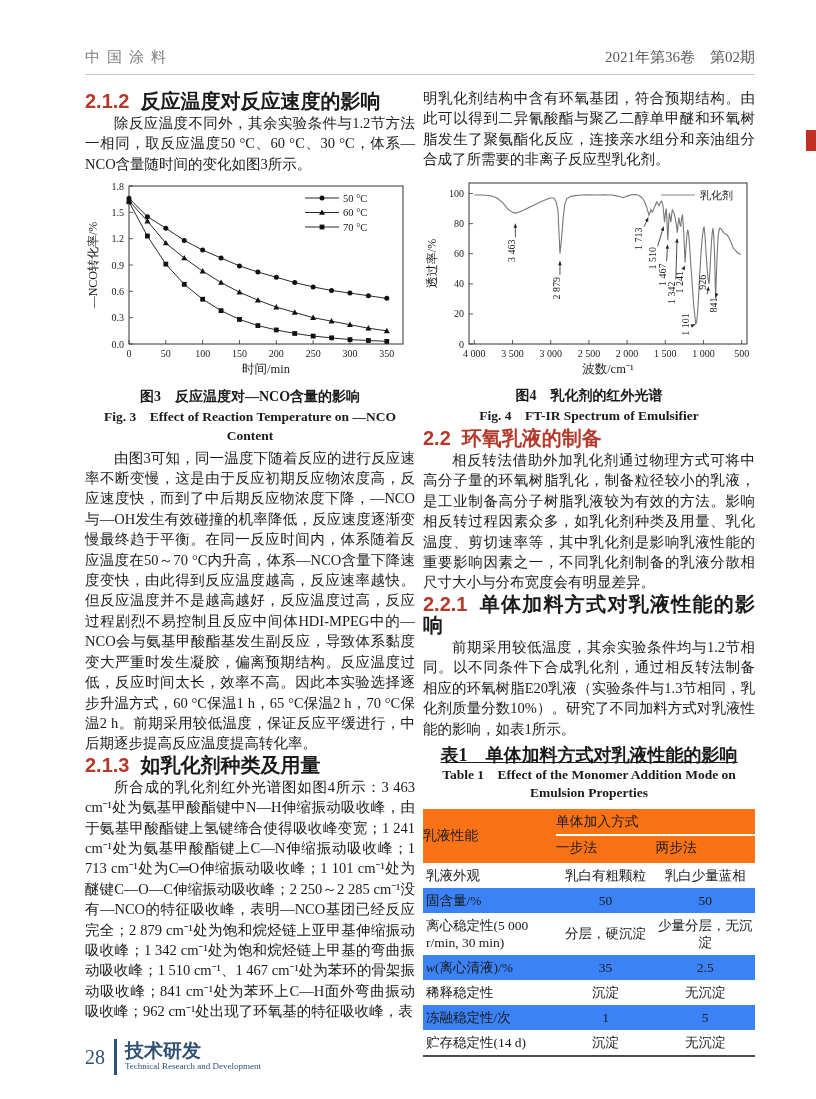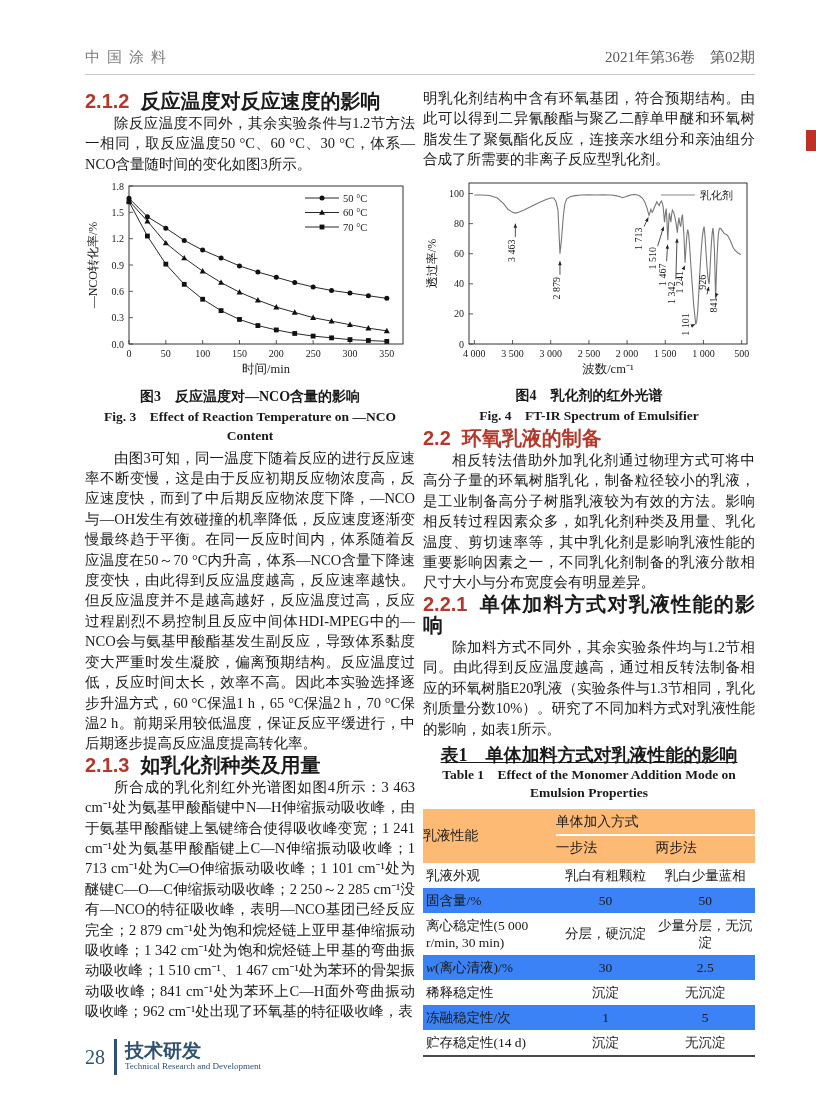--- a/index.html
+++ b/index.html
@@ -18,21 +18,21 @@
   .sec{margin:1px 0;font-size:20px;line-height:21px;}
   .sec .num{color:#b5392b;font-family:"Liberation Sans",sans-serif;font-weight:bold;margin-right:11px;}
   .sec .st{font-weight:bold;}
   .sec.red .st{color:#b5392b;}
   figure{margin:4px 0 3px;padding:0;}
   .cap-cn{text-align:center;font-weight:bold;font-size:14px;line-height:21px;}
   .cap-en{text-align:center;font-weight:bold;font-size:13.5px;line-height:19px;}
   .tcap-cn{text-align:center;font-weight:bold;font-size:18px;line-height:21px;margin-top:6px;text-decoration:underline;}
   .tcap-en{text-align:center;font-weight:bold;font-size:13.5px;line-height:18px;width:300px;margin:0 auto;}
   table{width:100%;border-collapse:collapse;margin-top:7px;font-size:13.5px;border-bottom:2px solid #4a4a4a;}
-  thead th{background:#fdba74;font-weight:normal;font-size:13.8px;}
+  thead th{background:#f97316;font-weight:normal;font-size:13.8px;}
   th.th-main{width:40%;padding:2px 0;}
   th.th-group{border-bottom:2px solid #fff;padding:3px 0 2px;}
   th.th-sub{padding:2px 0 4px;width:30%;}
   tbody td{padding:4px 2px;text-align:center;line-height:17px;}
   tbody td.lbl{text-align:left;padding-left:3px;}
   tr.shaded{background:#3b82f6;}
   .footer{position:absolute;left:85px;top:1039px;display:flex;align-items:center;color:#2f5173;}
   .pageno{font-size:20px;margin-right:9px;}
   .fbar{width:3px;height:36px;background:#2f5173;margin-right:8px;}
   .ftxt .fcn{font-weight:bold;font-size:19px;line-height:18px;}
@@ -241,21 +241,21 @@
       <div class="cap-cn">图4　乳化剂的红外光谱</div>
       <div class="cap-en">Fig. 4　FT-IR Spectrum of Emulsifier</div>
     </figure>
     <div class="sec red">
       <span class="num">2.2</span><span class="st">环氧乳液的制备</span>
     </div>
     <p class="para">相反转法借助外加乳化剂通过物理方式可将中高分子量的环氧树脂乳化，制备粒径较小的乳液，是工业制备高分子树脂乳液较为有效的方法。影响相反转过程因素众多，如乳化剂种类及用量、乳化温度、剪切速率等，其中乳化剂是影响乳液性能的重要影响因素之一，不同乳化剂制备的乳液分散相尺寸大小与分布宽度会有明显差异。</p>
     <div class="sec">
       <span class="num">2.2.1</span><span class="st">单体加料方式对乳液性能的影响</span>
     </div>
-    <p class="para">除加料方式不同外，其余实验条件均与1.2节相同。由此得到反应温度越高，通过相反转法制备相应的环氧树脂E20乳液（实验条件与1.3节相同，乳化剂质量分数10%）。研究了不同加料方式对乳液性能的影响，如表1所示。</p>
+    <p class="para">前期采用较低温度，其余实验条件均与1.2节相同。以不同条件下合成乳化剂，通过相反转法制备相应的环氧树脂E20乳液（实验条件与1.3节相同，乳化剂质量分数10%）。研究了不同加料方式对乳液性能的影响，如表1所示。</p>
     <div class="tcap-cn">表1　单体加料方式对乳液性能的影响</div>
     <div class="tcap-en">Table 1　Effect of the Monomer Addition Mode on Emulsion Properties</div>
     <table>
       <thead>
         <tr>
           <th class="th-main" rowspan="2">乳液性能</th>
           <th class="th-group" colspan="2">单体加入方式</th>
         </tr>
         <tr>
           <th class="th-sub">一步法</th>
@@ -273,21 +273,21 @@
             <td>50</td>
             <td>50</td>
           </tr>
           <tr>
             <td class="lbl">离心稳定性(5 000 r/min, 30 min)</td>
             <td>分层，硬沉淀</td>
             <td>少量分层，无沉淀</td>
           </tr>
           <tr class="shaded">
             <td class="lbl"><i>w</i>(离心清液)/%</td>
-            <td>30</td>
+            <td>35</td>
             <td>2.5</td>
           </tr>
           <tr>
             <td class="lbl">稀释稳定性</td>
             <td>沉淀</td>
             <td>无沉淀</td>
           </tr>
           <tr class="shaded">
             <td class="lbl">冻融稳定性/次</td>
             <td>1</td>

